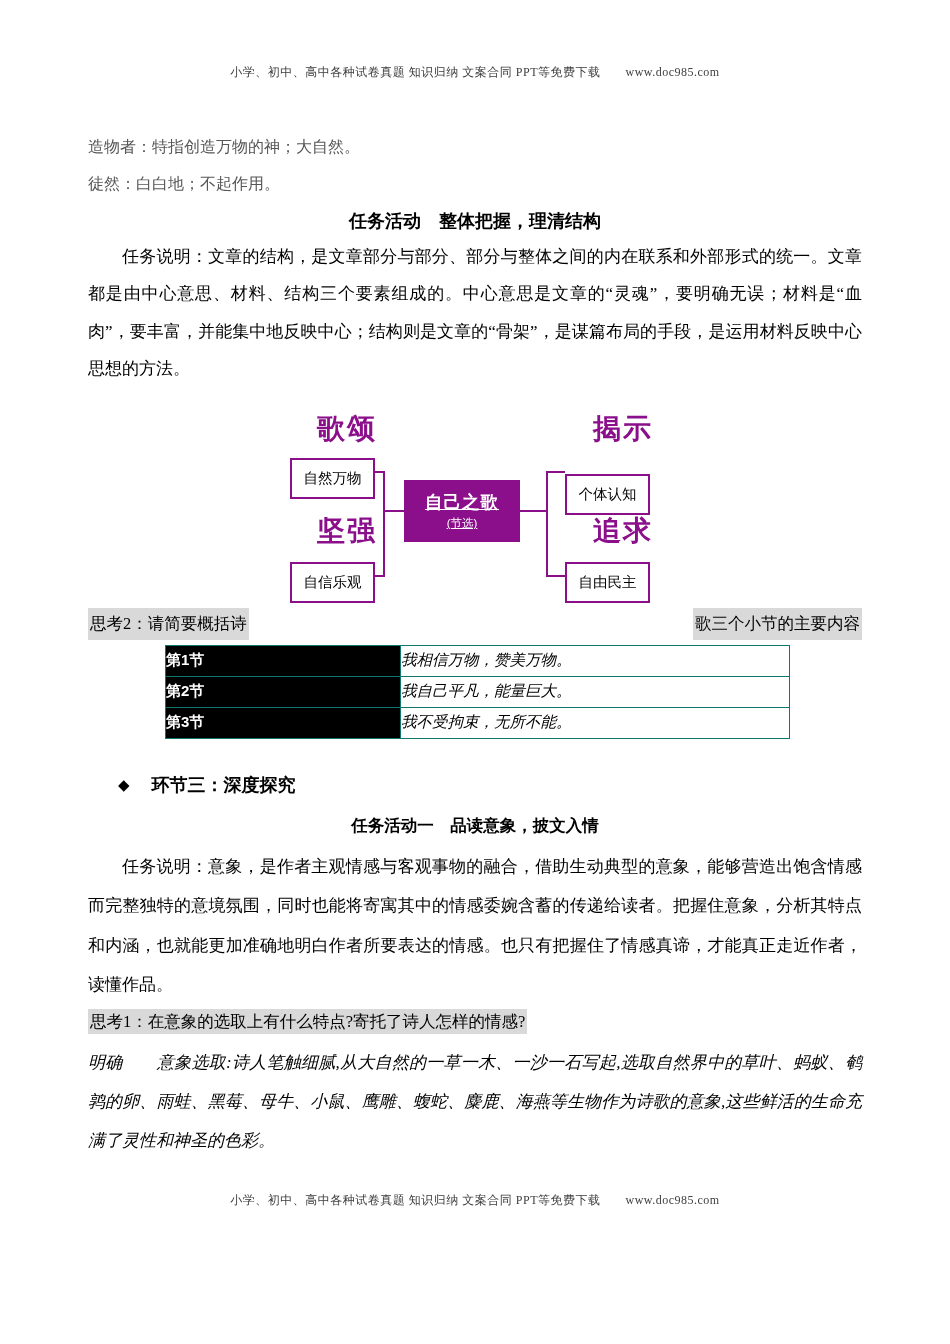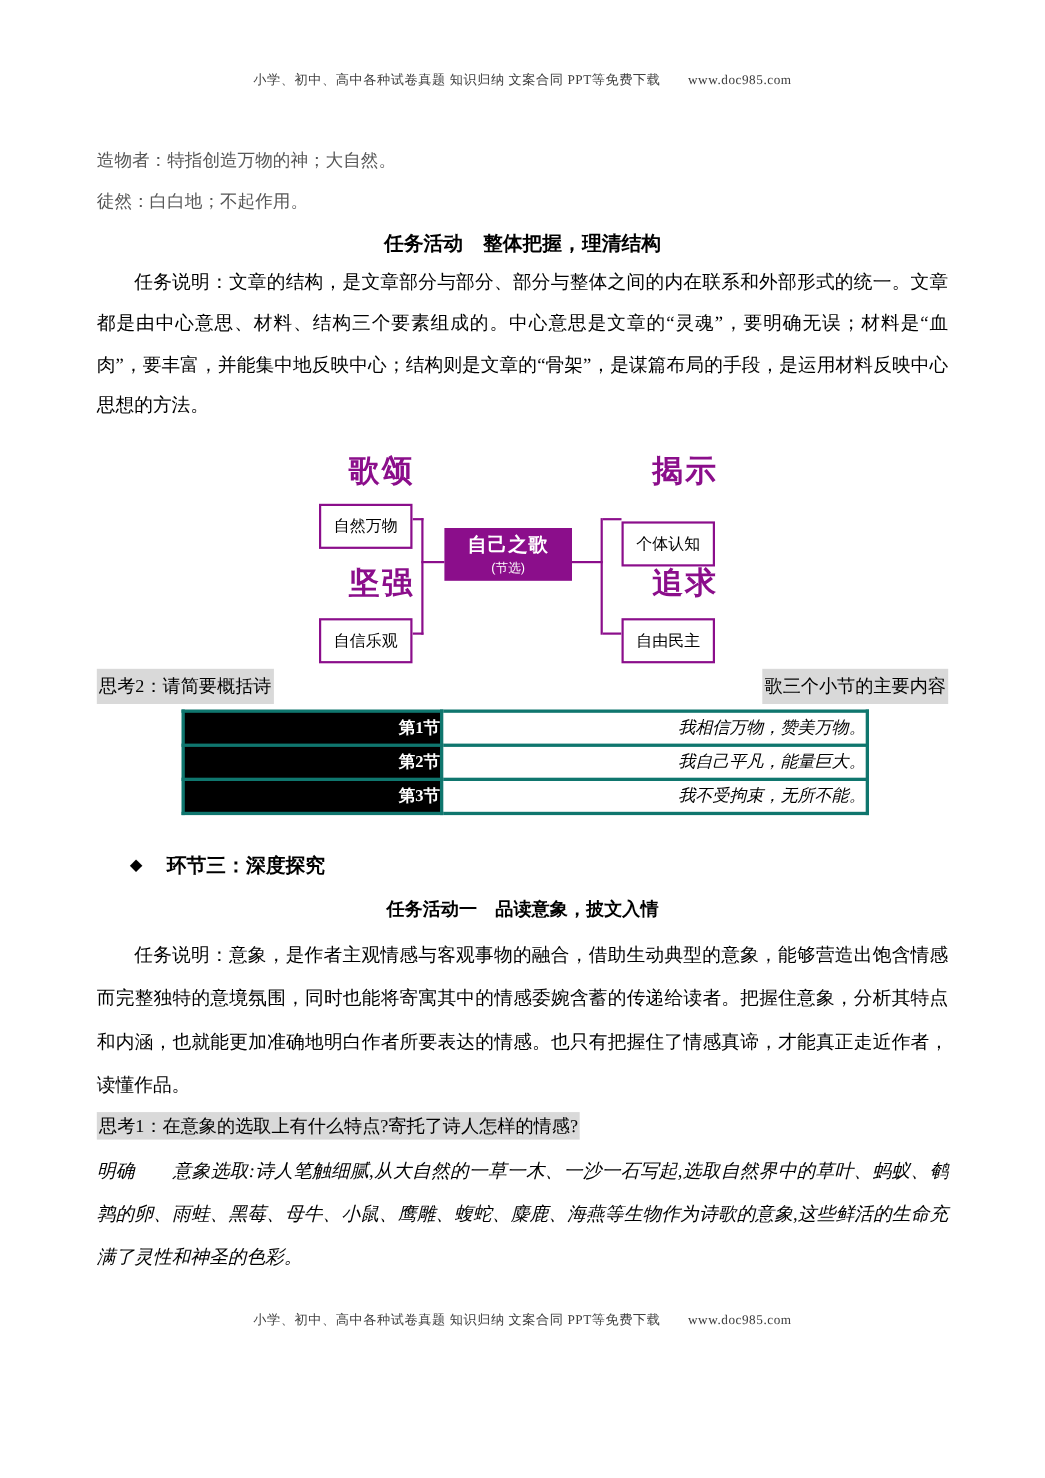--- a/index.html
+++ b/index.html
@@ -47,41 +47,42 @@
     letter-spacing:2px; line-height:34px;
   }
   .node {
     position:absolute; width:85px; height:41px;
     border:2px solid var(--accent,#8B0E8B); background:#fff;
     display:flex; align-items:center; justify-content:center;
     font-family:"Liberation Sans","DejaVu Sans",sans-serif;
     font-size:14.5px; font-weight:normal;
   }
   .center-node {
-    position:absolute; left:316px; top:74px; width:116px; height:48px;
+    position:absolute; left:316px; top:74px; width:116px; height:62px;
     background:var(--accent,#8B0E8B); color:#fff;
     display:flex; flex-direction:column; align-items:center; justify-content:center;
     font-family:"Liberation Sans","DejaVu Sans",sans-serif;
+    text-decoration:underline;
   }
   .center-title { font-size:17.5px; font-weight:bold; letter-spacing:1px; }
   .center-sub { font-size:11.5px; margin-top:2px; }
   .conn { position:absolute; background:var(--accent,#8B0E8B); }
 
   .q2-row {
     display:flex; justify-content:space-between;
     margin-top:14px; font-size:16.5px; line-height:26px;
   }
 
   .summary-table {
     border-collapse:collapse; margin:5px 0 0 77px;
     width:625px; table-layout:fixed;
   }
   .summary-table td {
-    border:3px solid #0f766e; height:31px;
-    text-align:right; vertical-align:middle;font-family:Liberation Serif, serif;
+    border:1px solid #0f766e; height:31px;
+    text-align:left; vertical-align:middle;
   }
   .label-cell {
     width:235px; background:#000; color:#fff;
     font-family:"Liberation Sans","DejaVu Sans",sans-serif;
     font-weight:bold; font-size:15px;
   }
   .content-cell { font-style:italic; font-size:15.5px; }
 
   .section-heading {
     margin-top:32px; padding-left:30px;

